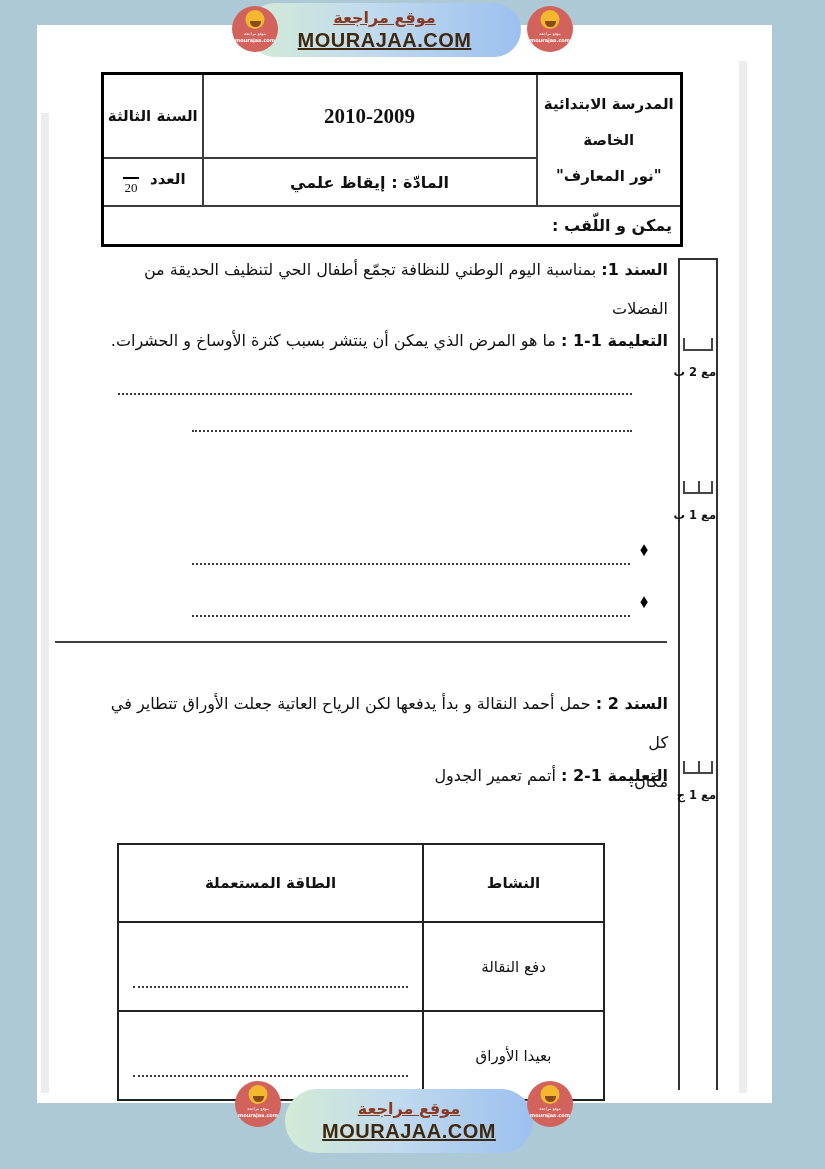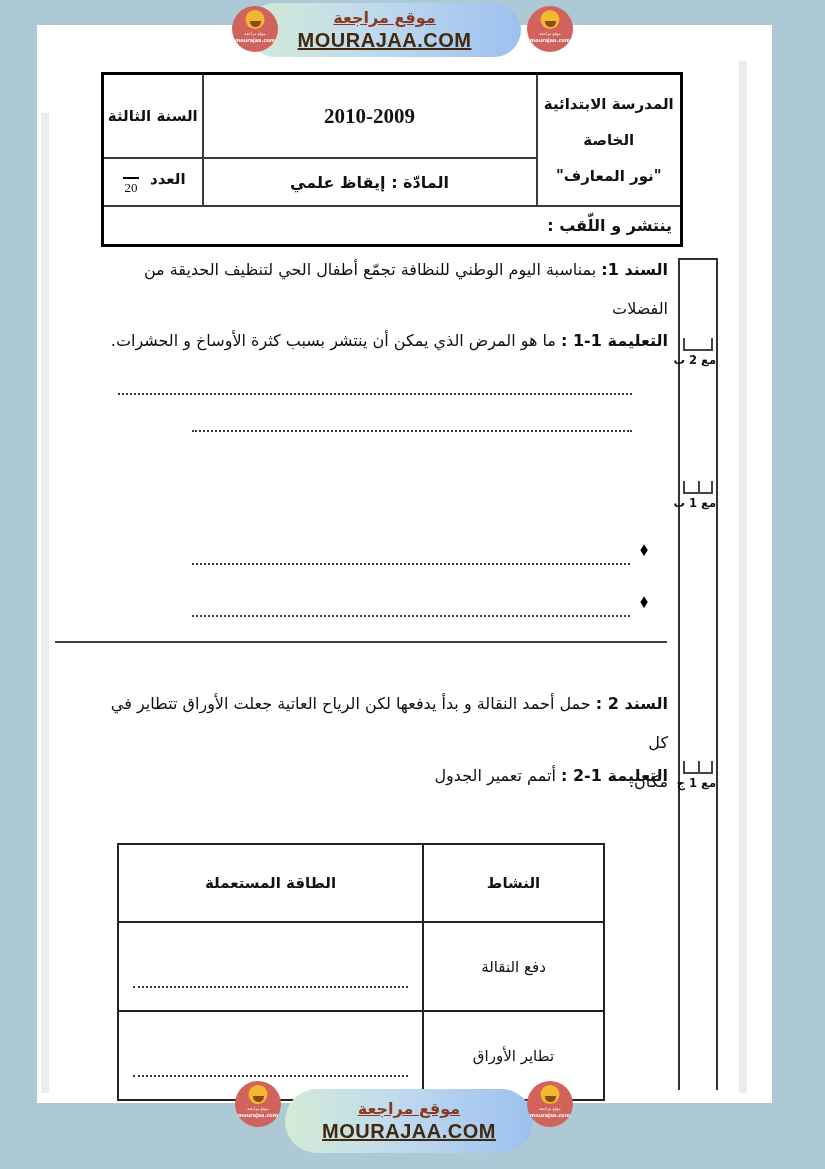--- a/index.html
+++ b/index.html
@@ -69,21 +69,21 @@
   .cell-dots{height:0;border-bottom:2px dotted #3a3a3a;}
 
   
   .score-col{position:absolute;left:678px;top:258px;width:40px;height:832px;background:#fff;
              border:2px solid #333;border-bottom:none;box-sizing:border-box;}
   .mark{position:absolute;left:0;width:100%;}
   #mark1{top:78px;} #mark2{top:221px;} #mark3{top:501px;}
   .bracket{margin:0 auto;width:26px;height:11px;position:relative;
            border-left:2px solid #444;border-right:2px solid #444;border-bottom:2px solid #444;}
   .bracket .mid{position:absolute;left:50%;top:0;bottom:0;width:0;border-left:2px solid #444;}
-  .mark-label{margin-top:2px;text-align:center;font-size:11.5px;font-weight:bold;direction:rtl;white-space:nowrap;}
+  .mark-label{margin-top:14px;text-align:center;font-size:11.5px;font-weight:bold;direction:rtl;white-space:nowrap;}
 </style>
 </head>
 <body>
 
 <div class="canvas">
 
   <div class="page">
     <div class="strip l"></div>
     <div class="strip r"></div>
   </div>
@@ -122,21 +122,21 @@
       <td class="year-cell">2010-2009</td>
       <td class="grade-cell">السنة الثالثة</td>
     </tr>
     <tr>
       <td class="subject-cell">المادّة : إيقاظ علمي</td>
       <td class="score-cell">
         <span>العدد</span><span class="frac"><i></i><em>20</em></span>
       </td>
     </tr>
     <tr>
-      <td class="name-cell" colspan="3">ينتشر و اللّقب :</td>
+      <td class="name-cell" colspan="3">يمكن و اللّقب :</td>
     </tr>
   </tbody>
     </table>
 
   <div class="bodyline" style="top:250px;">
     <div><b>السند 1:</b><span> بمناسبة اليوم الوطني للنظافة تجمّع أطفال الحي لتنظيف الحديقة من الفضلات</span></div>
   </div>
 
   <div class="bodyline nowrap" style="top:321px;">
     <b>التعليمة 1-1 :</b><span> ما هو المرض الذي يمكن أن ينتشر بسبب كثرة الأوساخ و الحشرات.</span>
@@ -176,21 +176,21 @@
       <th>النشاط</th>
       <th>الطاقة المستعملة</th>
     </tr>
     <tr>
       <td class="act-cell">دفع النقالة</td>
       <td class="energy-cell">
             <div class="cell-dots"></div>
           </td>
     </tr>
     <tr>
-      <td class="act-cell">تطاير الأوراق</td>
+      <td class="act-cell">بعيدا الأوراق</td>
       <td class="energy-cell">
             <div class="cell-dots"></div>
           </td>
     </tr>
   </tbody>
     </table>
 
   <div class="score-col">
     <div class="mark" id="mark1">
       <div class="bracket"></div>

